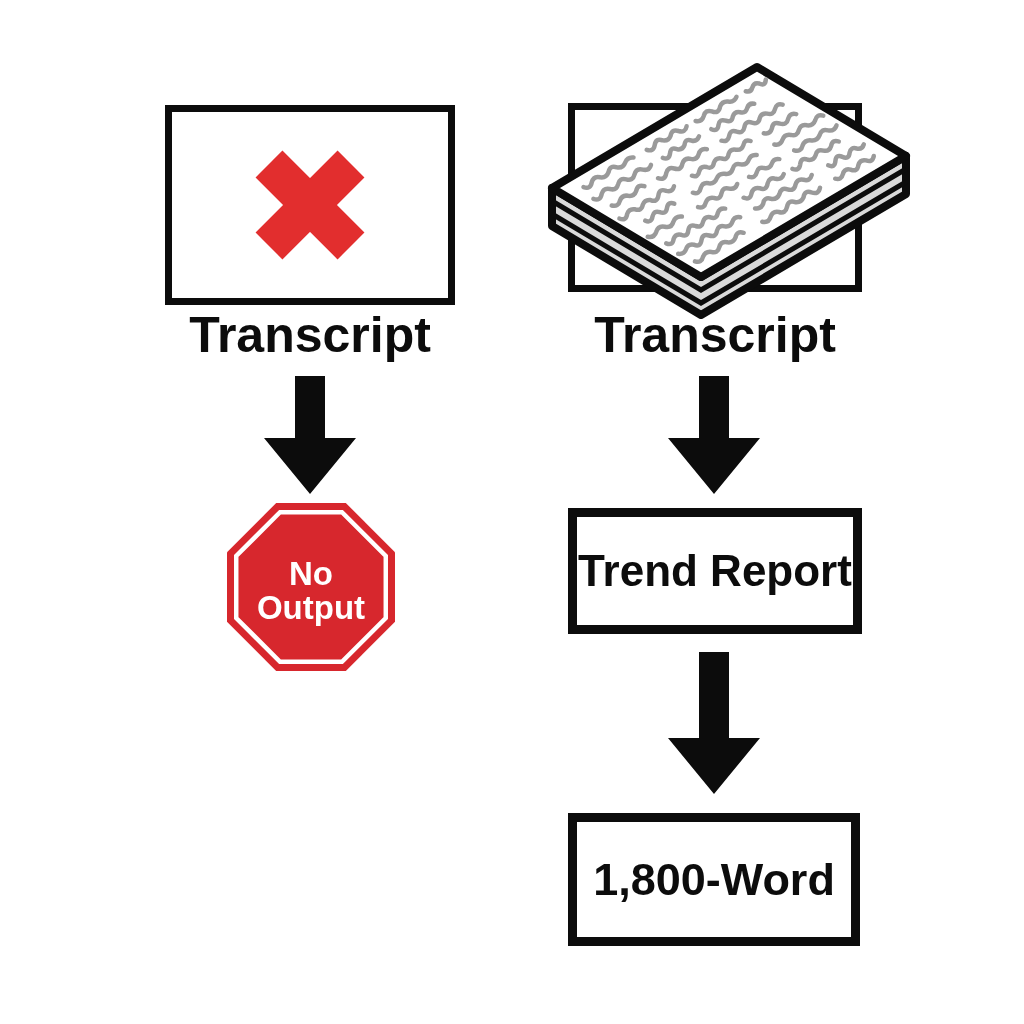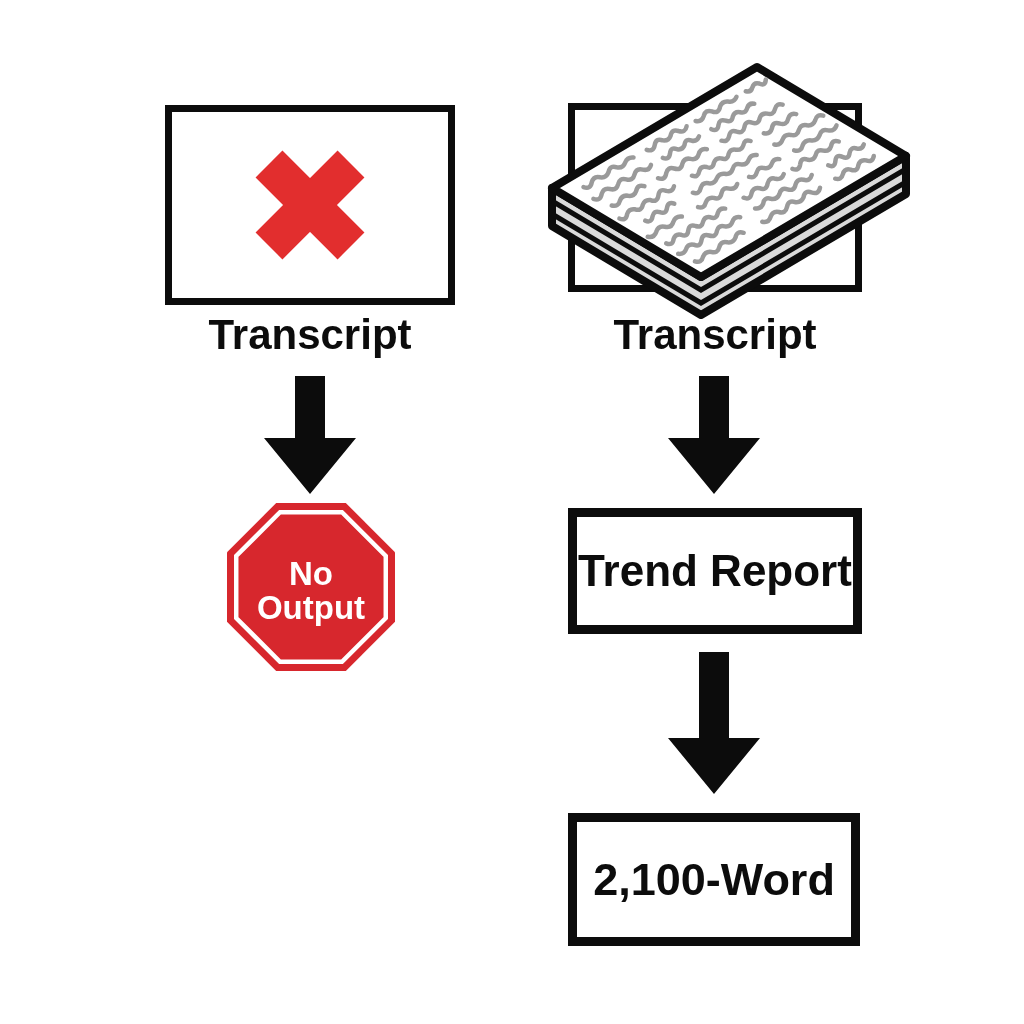--- a/index.html
+++ b/index.html
@@ -6,21 +6,21 @@
   .canvas{
     position:relative;width:1024px;height:1024px;background:#fff;overflow:hidden;
     font-family:"Liberation Sans",sans-serif;color:#0c0c0c;
   }
   .abs{position:absolute;}
   .frame-box{background:#fff;border:7px solid #0c0c0c;box-sizing:border-box;
     display:flex;align-items:center;justify-content:center;}
   .node-box{background:#fff;border:9px solid #0c0c0c;box-sizing:border-box;
     display:flex;flex-direction:column;align-items:center;justify-content:center;
     text-align:center;font-weight:700;color:#0c0c0c;}
-  .caption{font-weight:700;font-size:42px;line-height:46px;text-align:center;color:#0c0c0c;}
+  .caption{font-weight:700;font-size:50px;line-height:46px;text-align:center;color:#0c0c0c;}
   .node-line{display:block;}
   svg{display:block;}
 </style>
 </head>
 <body>
 
 <div class="canvas">
 
   <div class="abs frame-box" style="left:165px;top:105px;width:290px;height:200px;">
     <svg width="116" height="116" viewBox="0 0 116 116">
@@ -94,16 +94,16 @@
 
   <div class="abs node-box" style="left:568px;top:508px;width:294px;height:126px;font-size:44px;">
     <span class="node-line">Trend Report</span>
   </div>
 
   <svg class="abs" style="left:666px;top:652px;" width="96" height="142" viewBox="0 0 96 142">
     <polygon points="33,0 63,0 63,86 94,86 48,142 2,86 33,86" fill="#0c0c0c"></polygon>
   </svg>
 
   <div class="abs node-box" style="left:568px;top:813px;width:292px;height:133px;font-size:45px;line-height:56px;">
-    <span class="node-line">2,100-Word</span>
+    <span class="node-line">1,800-Word</span>
   </div>
 
 </div>
 
 </body></html>

